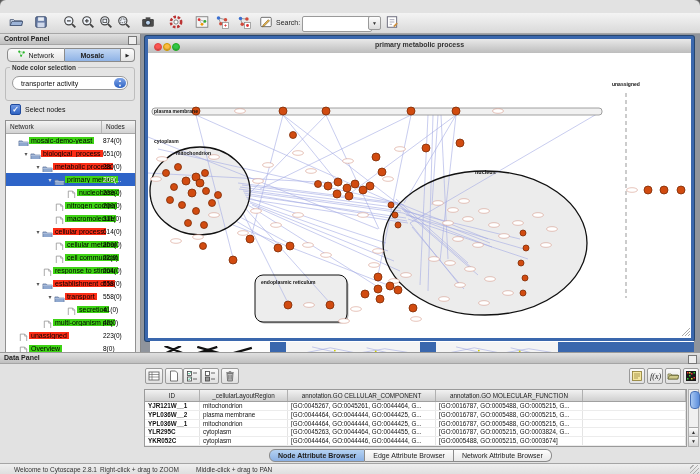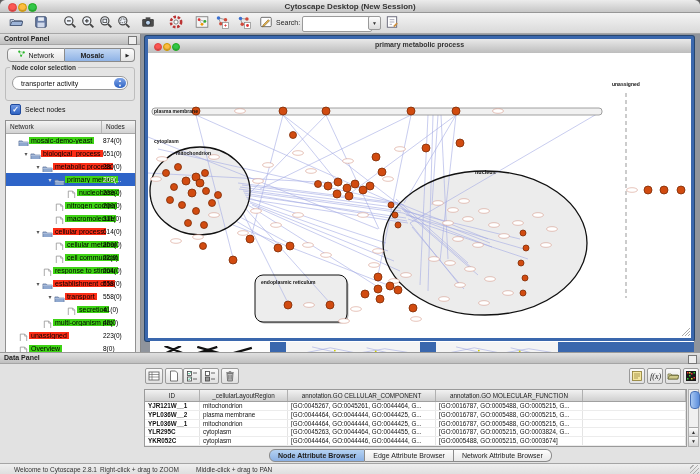--- a/index.html
+++ b/index.html
@@ -81,26 +81,20 @@
   
   .statusbar{position:absolute;left:0;top:463px;right:0;height:11px;background:linear-gradient(#efefef,#dedede);border-top:1px solid #a5a5a5;font-size:6.5px;color:#333;}
   .statusbar span{position:absolute;top:1.5px;}
   .grip{position:absolute;right:1px;top:1px;width:9px;height:9px;background:repeating-linear-gradient(135deg,transparent,transparent 2px,#b0b0b0 2px,#b0b0b0 3px);}
 </style>
 </head>
 <body>
 
 <div id="app">
 
-  <div class="titlebar">
-    <div class="tl red" style="left:8px"></div>
-    <div class="tl orange" style="left:18px"></div>
-    <div class="tl green" style="left:28px"></div>
-    <div class="title-text">Cytoscape Desktop (New Session)</div>
-  </div>
 
   <div class="toolbar">
     <div id="tb-icons">
         <button class="tb-btn" style="left: 8px;"><span><svg viewBox="0 0 12 12">
               <path d="M1 9V4h3l1 1h6v4z" fill="#dce6f5" stroke="#4a5a78" stroke-width=".8"></path>
               <path d="M1 9l1.5-3.5H12L10.5 9z" fill="#9db4d8" stroke="#4a5a78" stroke-width=".8"></path>
             </svg></span></button>
         <button class="tb-btn" style="left: 33px;"><span><svg viewBox="0 0 12 12">
               <rect x="1.5" y="1.5" width="9" height="9" rx="1" fill="#6b7fa8" stroke="#39496b" stroke-width=".8"></rect>
               <rect x="3.5" y="2" width="5" height="3" fill="#e8edf5"></rect>

